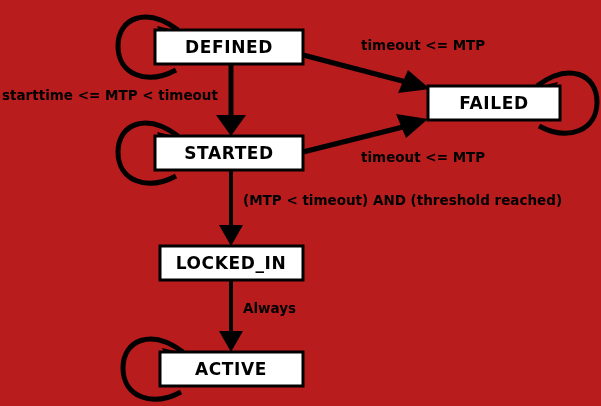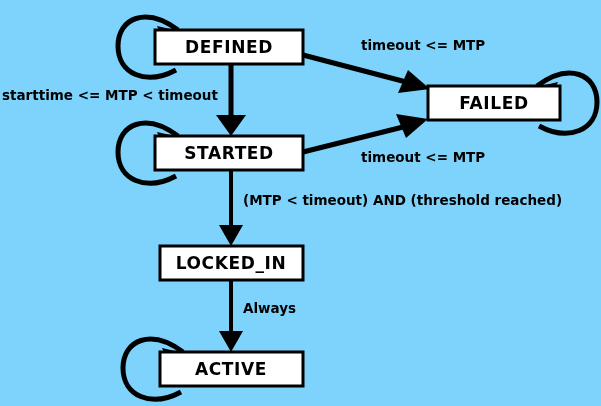--- a/index.html
+++ b/index.html
@@ -4,21 +4,21 @@
 <style>
   html, body {
     margin: 0;
     padding: 0;
     background: #ffffff;
   }
   #diagram-canvas {
     position: relative;
     width: 601px;
     height: 406px;
-    background: #7dd3fc;
+    background: #b91c1c;
     font-family: "DejaVu Sans", sans-serif;
     overflow: hidden;
   }
   #diagram-svg {
     position: absolute;
     left: 0;
     top: 0;
     width: 601px;
     height: 406px;
   }

